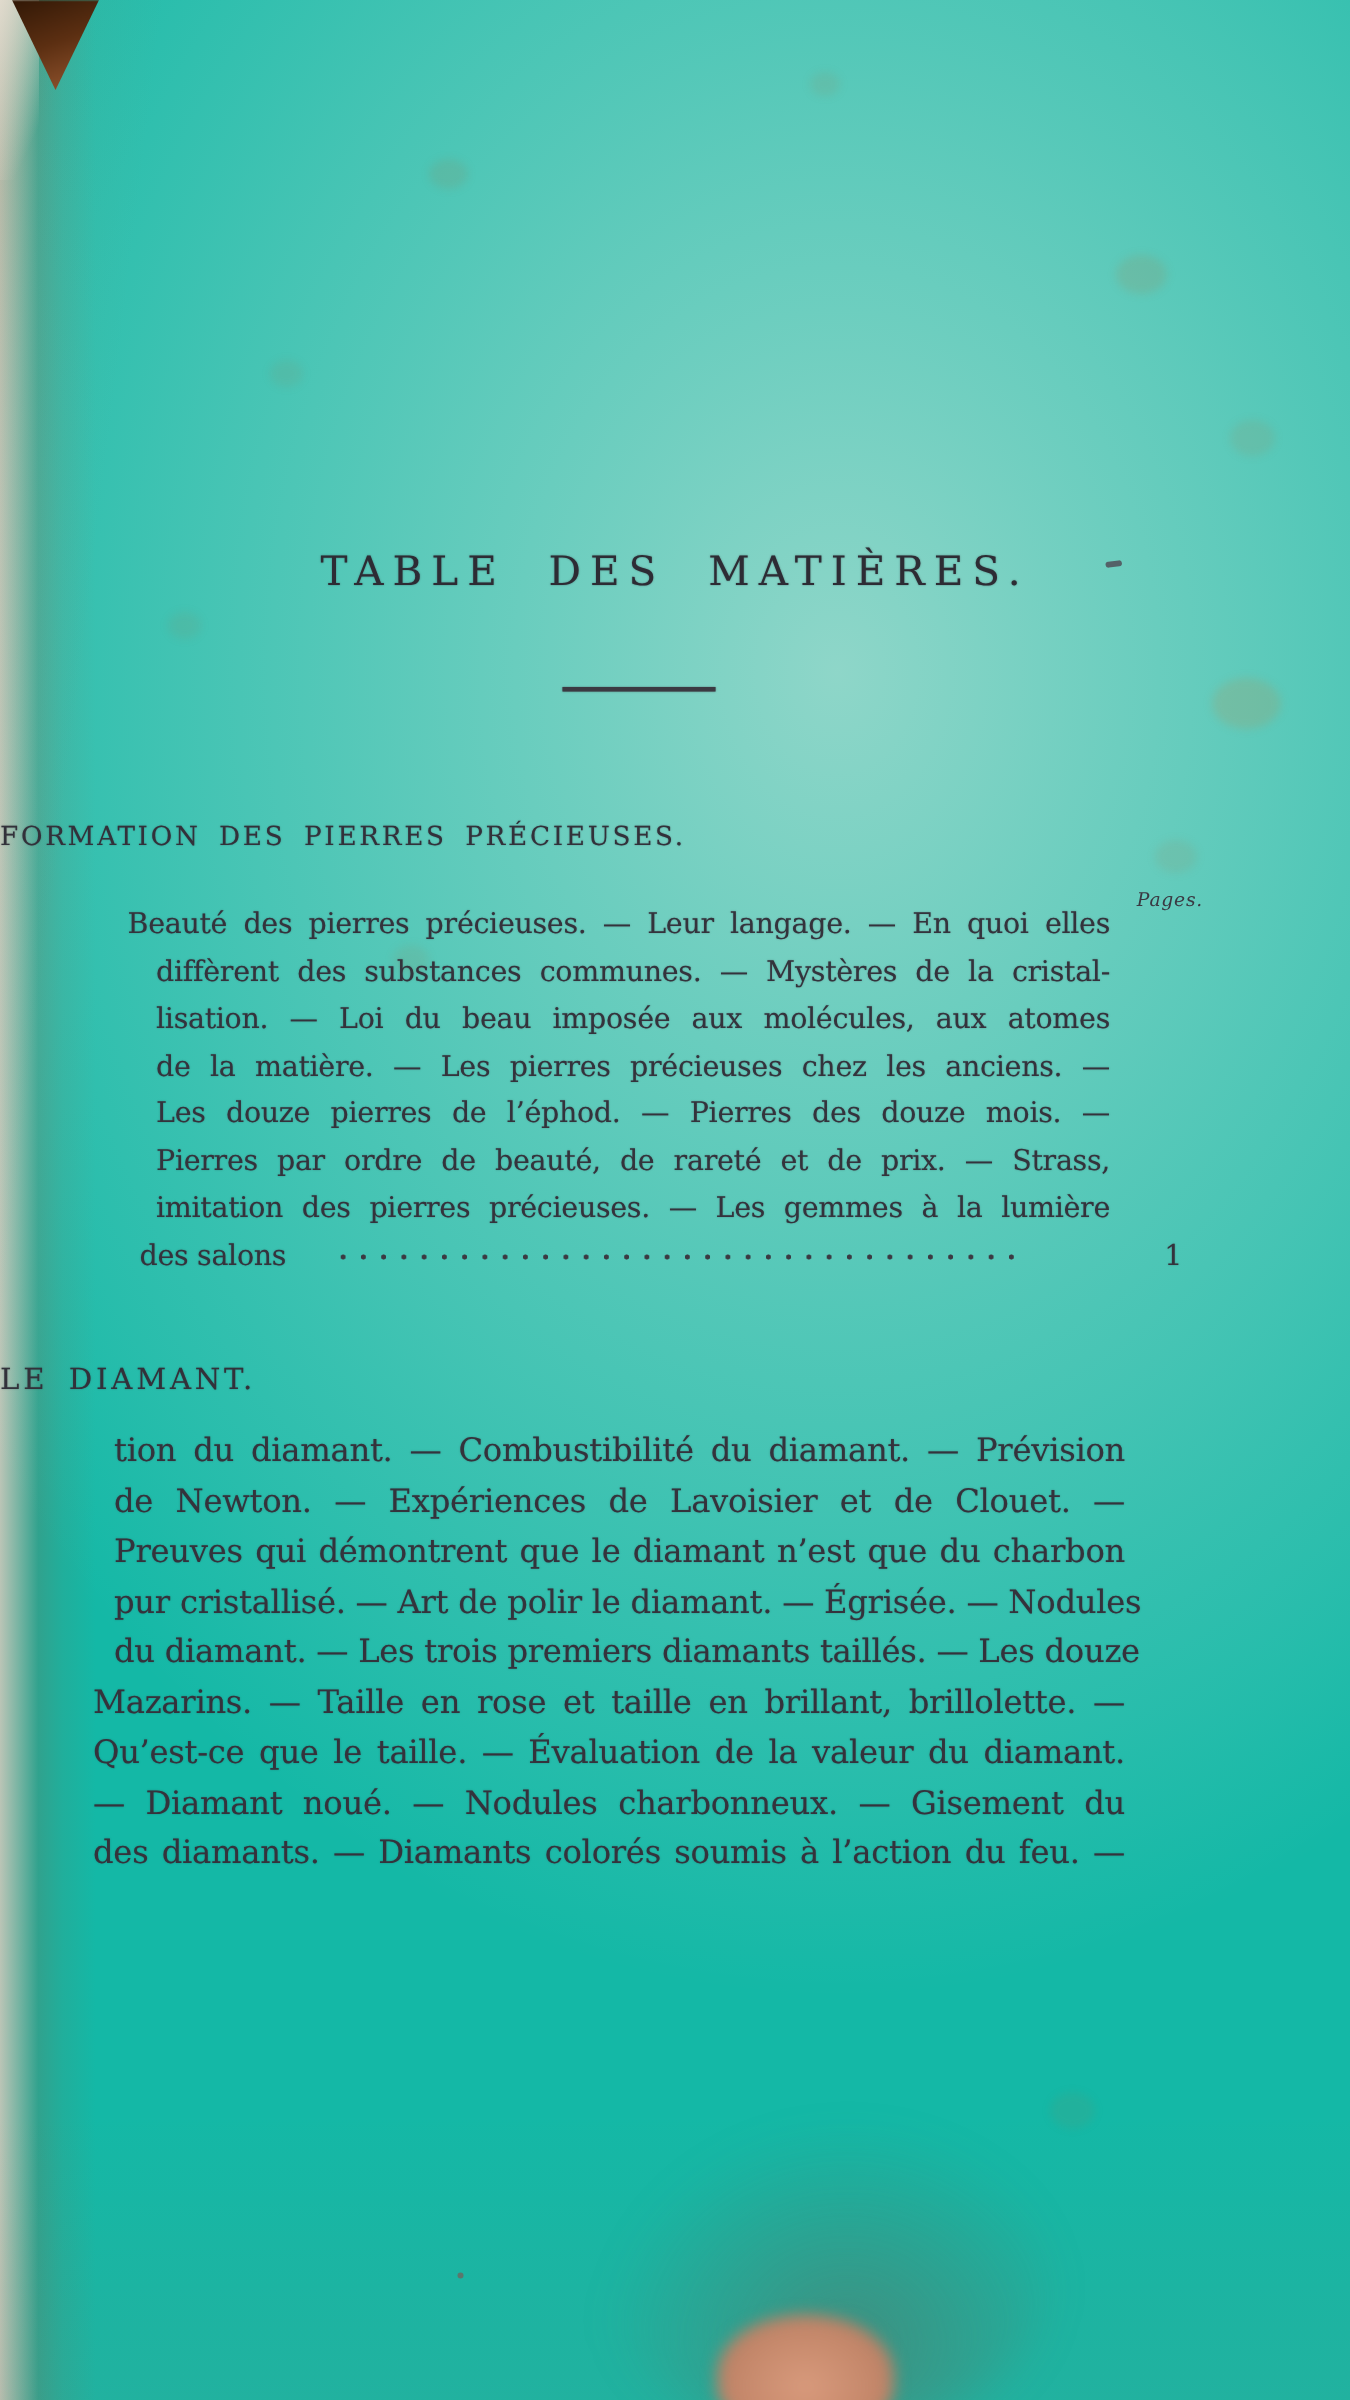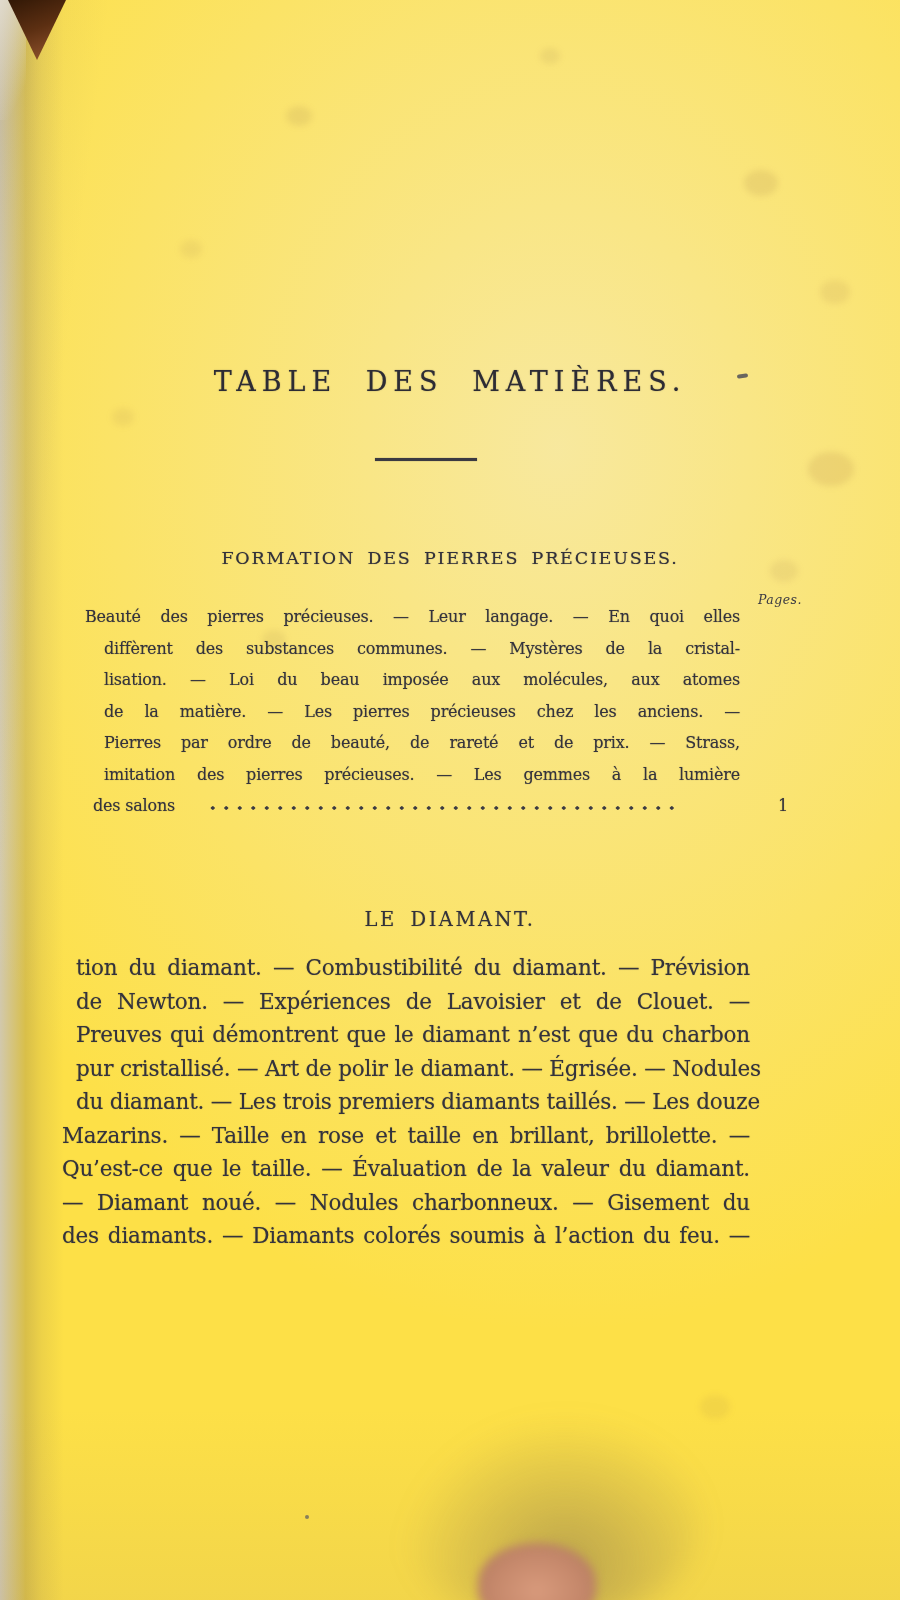--- a/index.html
+++ b/index.html
@@ -1,17 +1,17 @@
 <!DOCTYPE html>
 <html><head>
 <meta charset="utf-8">
 <style>
   html,body{margin:0;padding:0;}
   body{width:900px;height:1600px;overflow:hidden;background:#1a1410;font-family:"DejaVu Serif","Liberation Serif",serif;}
-  .photo{position:relative;width:900px;height:1600px;background:#fde047;overflow:hidden;}
+  .photo{position:relative;width:900px;height:1600px;background:#14b8a6;overflow:hidden;}
   
   .photo::before{content:"";position:absolute;inset:0;pointer-events:none;z-index:3;
     background:
       radial-gradient(ellipse 120% 85% at 62% 28%, rgba(243,239,229,0.55), rgba(243,239,229,0) 65%),
       radial-gradient(ellipse 150% 125% at 52% 55%, rgba(0,0,0,0) 55%, rgba(112,96,68,0.22) 100%),
       linear-gradient(97deg, rgba(148,131,100,0.28) 0%, rgba(148,131,100,0.10) 4%, rgba(148,131,100,0) 10%),
       linear-gradient(0deg, rgba(150,120,100,0.10) 0%, rgba(150,120,100,0) 12%);
   }
   .gutter-shadow{position:absolute;left:0;top:0;bottom:0;width:64px;z-index:2;pointer-events:none;
     background:linear-gradient(to right, rgba(205,198,184,0.9) 0%, rgba(122,105,78,0.28) 40%, rgba(122,105,78,0.12) 65%, rgba(122,105,78,0) 100%);}
@@ -27,27 +27,27 @@
   .finger-shadow{position:absolute;left:400px;top:1415px;width:300px;height:210px;border-radius:50%;z-index:4;
     background:radial-gradient(ellipse at 55% 70%, rgba(110,95,82,0.42), rgba(110,95,82,0) 70%);filter:blur(14px);}
   .finger{position:absolute;left:478px;top:1543px;width:118px;height:80px;border-radius:50% 50% 40% 40%;z-index:5;
     background:radial-gradient(ellipse at 50% 60%, #d89a7c 0%, #c4876a 55%, #a9745c 100%);filter:blur(5px);}
 
   
   .text-layer{position:absolute;inset:0;z-index:5;color:#34333c;}
   .title{position:absolute;top:366px;left:0;right:0;text-align:center;font-size:27px;letter-spacing:6px;
     word-spacing:14px;color:#2d2c34;text-shadow:0 0 1.2px rgba(45,44,52,0.55);}
   .rule{position:absolute;top:458px;left:375px;width:102px;height:3px;background:#3b3a42;box-shadow:0 0 1px rgba(59,58,66,.8);}
-  .h-section{position:absolute;left:0;right:0;text-align:center;letter-spacing:1.8px;word-spacing:5px;
+  .h-section{position:absolute;left:0;right:0;text-align:left;letter-spacing:1.8px;word-spacing:5px;
     color:#32313a;text-shadow:0 0 1px rgba(50,49,58,0.55);}
   .h-formation{top:548px;font-size:17.5px;}
   .h-diamant{top:908px;font-size:19.5px;letter-spacing:2.5px;}
   .pages-label{position:absolute;top:592px;right:98px;font-size:12.5px;letter-spacing:.5px;color:#3a3942;font-style:italic;}
 
-  .para{position:absolute;font-size:16px;letter-spacing:-0.2px;text-shadow:0 0 1px rgba(52,51,60,0.5);}
+  .para{position:absolute;font-size:19px;letter-spacing:-0.2px;text-shadow:0 0 1px rgba(52,51,60,0.5);}
   .para-1{top:601px;left:85px;right:160px;line-height:31.5px;}
   .para-2{top:951px;left:62px;right:150px;line-height:33.5px;font-size:21.5px;}
   .tl{white-space:nowrap;text-align:justify;text-align-last:justify;}
   .cont{padding-left:19px;}
   .cont2{padding-left:14px;}
   .leader-line{display:flex;align-items:baseline;margin-right:-48px;padding-left:8px;gap:26px;}
   .leader-text{white-space:nowrap;}
   .dots{flex:1;height:1em;position:relative;top:3px;margin-left:5px;
     background-image:radial-gradient(circle, #3b3a42 1.5px, rgba(0,0,0,0) 1.9px);
     background-size:13.5px 8px;background-repeat:repeat-x;background-position:left 70%;}
@@ -86,20 +86,21 @@
 
     <div class="h-section h-formation">FORMATION DES PIERRES PRÉCIEUSES.</div>
 
     <div class="pages-label">Pages.</div>
 
     <div class="para para-1">
       <div class="tl">Beauté des pierres précieuses. — Leur langage. — En quoi elles</div>
       <div class="tl cont">diffèrent des substances communes. — Mystères de la cristal-</div>
       <div class="tl cont">lisation. — Loi du beau imposée aux molécules, aux atomes</div>
       <div class="tl cont">de la matière. — Les pierres précieuses chez les anciens. —</div>
+      <div class="tl cont">Les douze pierres de l’éphod. — Pierres des douze mois. —</div>
       <div class="tl cont">Pierres par ordre de beauté, de rareté et de prix. — Strass,</div>
       <div class="tl cont">imitation des pierres précieuses. — Les gemmes à la lumière</div>
       <div class="leader-line">
         <span class="leader-text">des salons</span>
         <span class="dots"></span>
         <span class="pagenum">1</span>
       </div>
     </div>
 
     <div class="h-section h-diamant">LE DIAMANT.</div>

